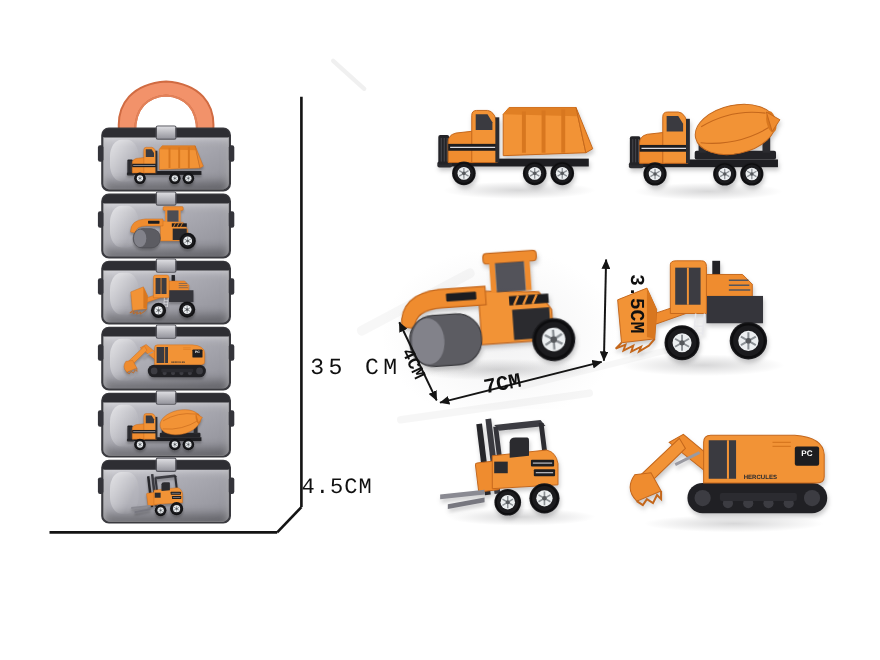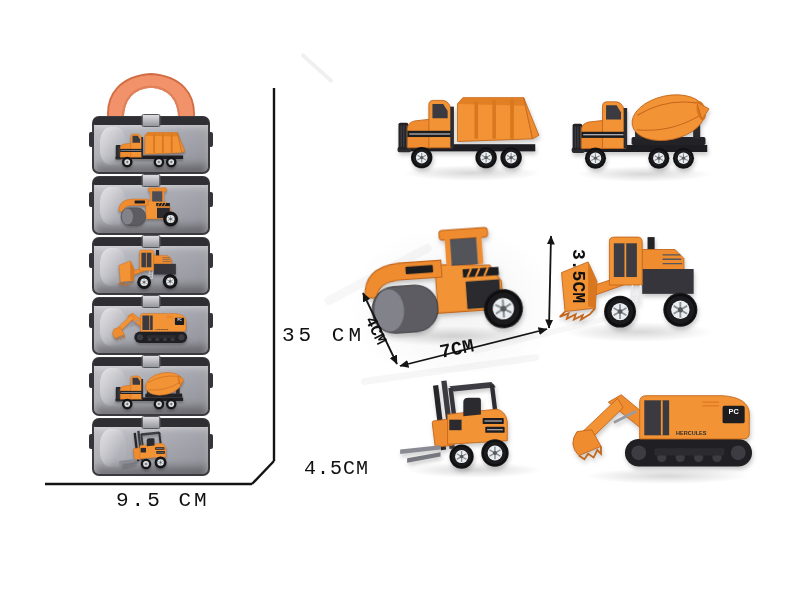--- a/index.html
+++ b/index.html
@@ -33,21 +33,21 @@
         filter:drop-shadow(0 2px 1px rgba(0,0,0,0.25));}
   
   .veh{position:absolute;filter:drop-shadow(1px 3px 2px rgba(40,40,45,0.25));}
   .shadow{position:absolute;pointer-events:none;
         background:radial-gradient(ellipse at center, rgba(55,55,60,0.20), rgba(55,55,60,0) 70%);}
   
   .dims{position:absolute;left:0;top:0;width:800px;height:600px;pointer-events:none;z-index:5;}
   .lab{position:absolute;color:#101010;white-space:nowrap;z-index:6;}
   #lab-case-h{left:282px;top:324px;font-size:21px;letter-spacing:4px;text-align:center;}
   #lab-case-w{left:116px;top:489px;font-size:21px;letter-spacing:3px;}
-  #lab-case-d{left:274px;top:457px;font-size:20px;letter-spacing:1px;margin-left:30px;}
+  #lab-case-d{left:274px;top:432px;font-size:20px;letter-spacing:1px;}
   #lab-r-h{left:588px;top:249px;font-size:18px;font-weight:bold;transform:rotate(90deg);transform-origin:0 0;}
   #lab-r-d{left:377px;top:314px;font-size:16px;font-weight:bold;transform:rotate(64deg);transform-origin:0 0;}
   #lab-r-l{left:438px;top:342px;font-size:19px;font-weight:bold;transform:rotate(-11deg);transform-origin:0 0;}
 </style>
 </head>
 <body>
 
 <div id="stage">
 
   <svg width="0" height="0" style="position:absolute" aria-hidden="true">
@@ -309,19 +309,18 @@
       <line x1="45" y1="484" x2="252" y2="484"></line>
     </g>
     <g stroke="#141414" stroke-width="1.8">
       <line x1="551" y1="236" x2="549" y2="328" marker-start="url(#arr)" marker-end="url(#arr)"></line>
       <line x1="363" y1="293" x2="397" y2="364" marker-start="url(#arr)" marker-end="url(#arr)"></line>
       <line x1="400" y1="366" x2="547" y2="329" marker-start="url(#arr)" marker-end="url(#arr)"></line>
     </g>
   </svg>
 
   <div class="lab" id="lab-case-h">35 CM</div>
-  <div class="lab" id="lab-case-w">9.5 CM</div>
   <div class="lab" id="lab-case-d">4.5CM</div>
   <div class="lab" id="lab-r-h">3.5CM</div>
   <div class="lab" id="lab-r-d">4CM</div>
   <div class="lab" id="lab-r-l">7CM</div>
 
 </div>
 
 </body></html>

